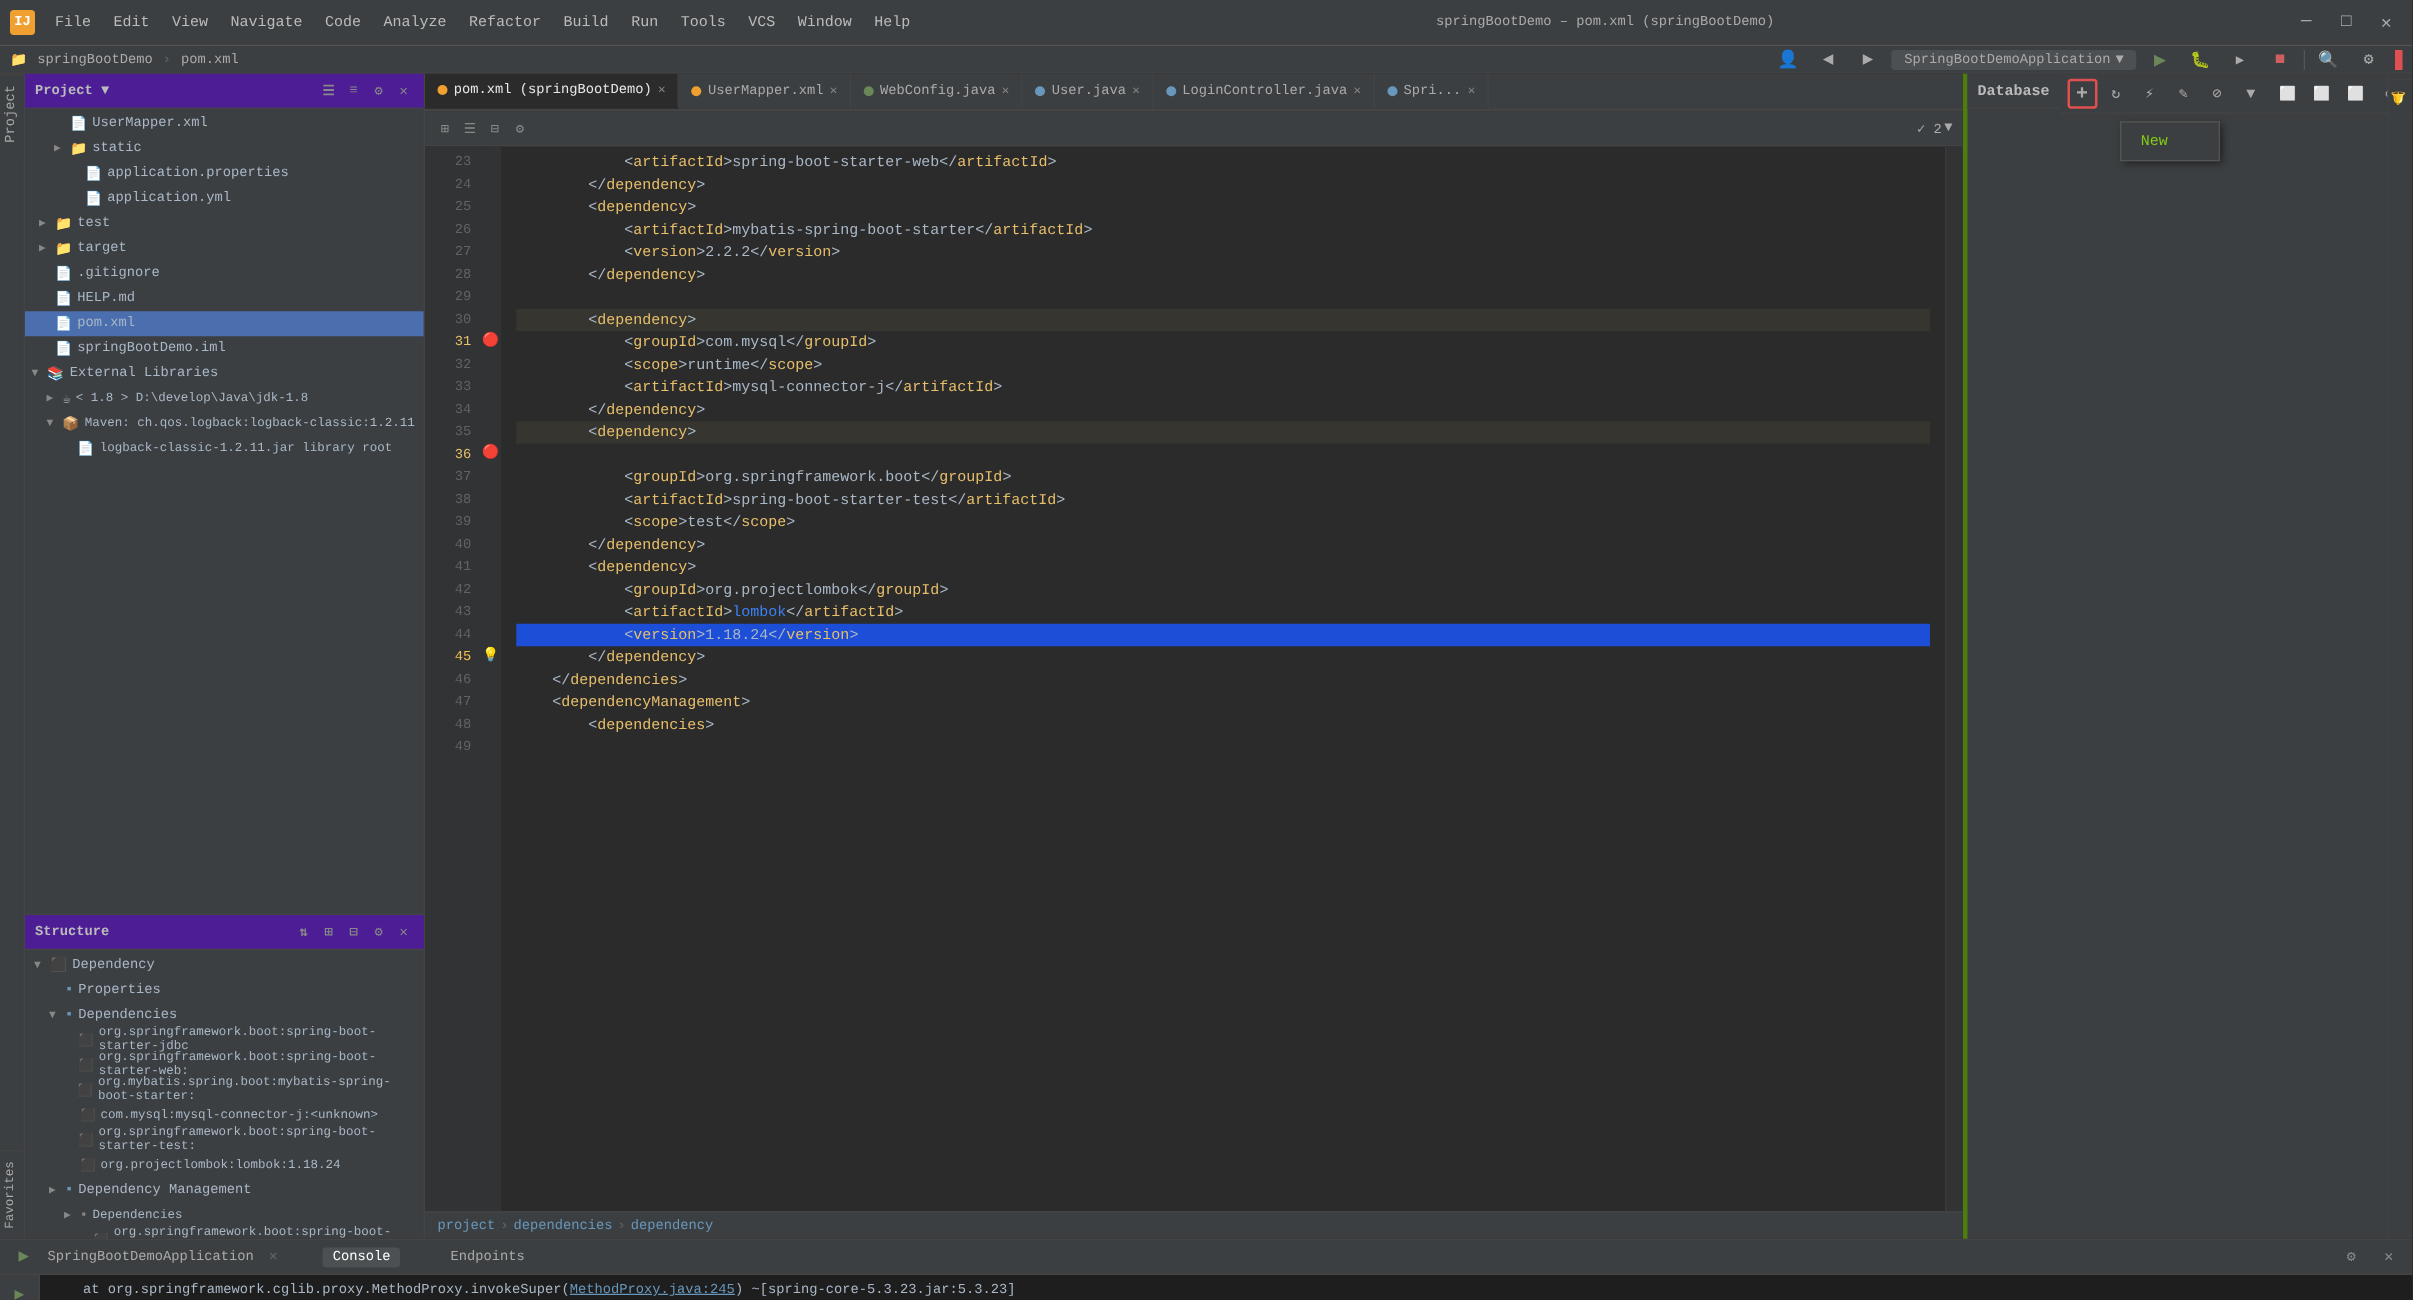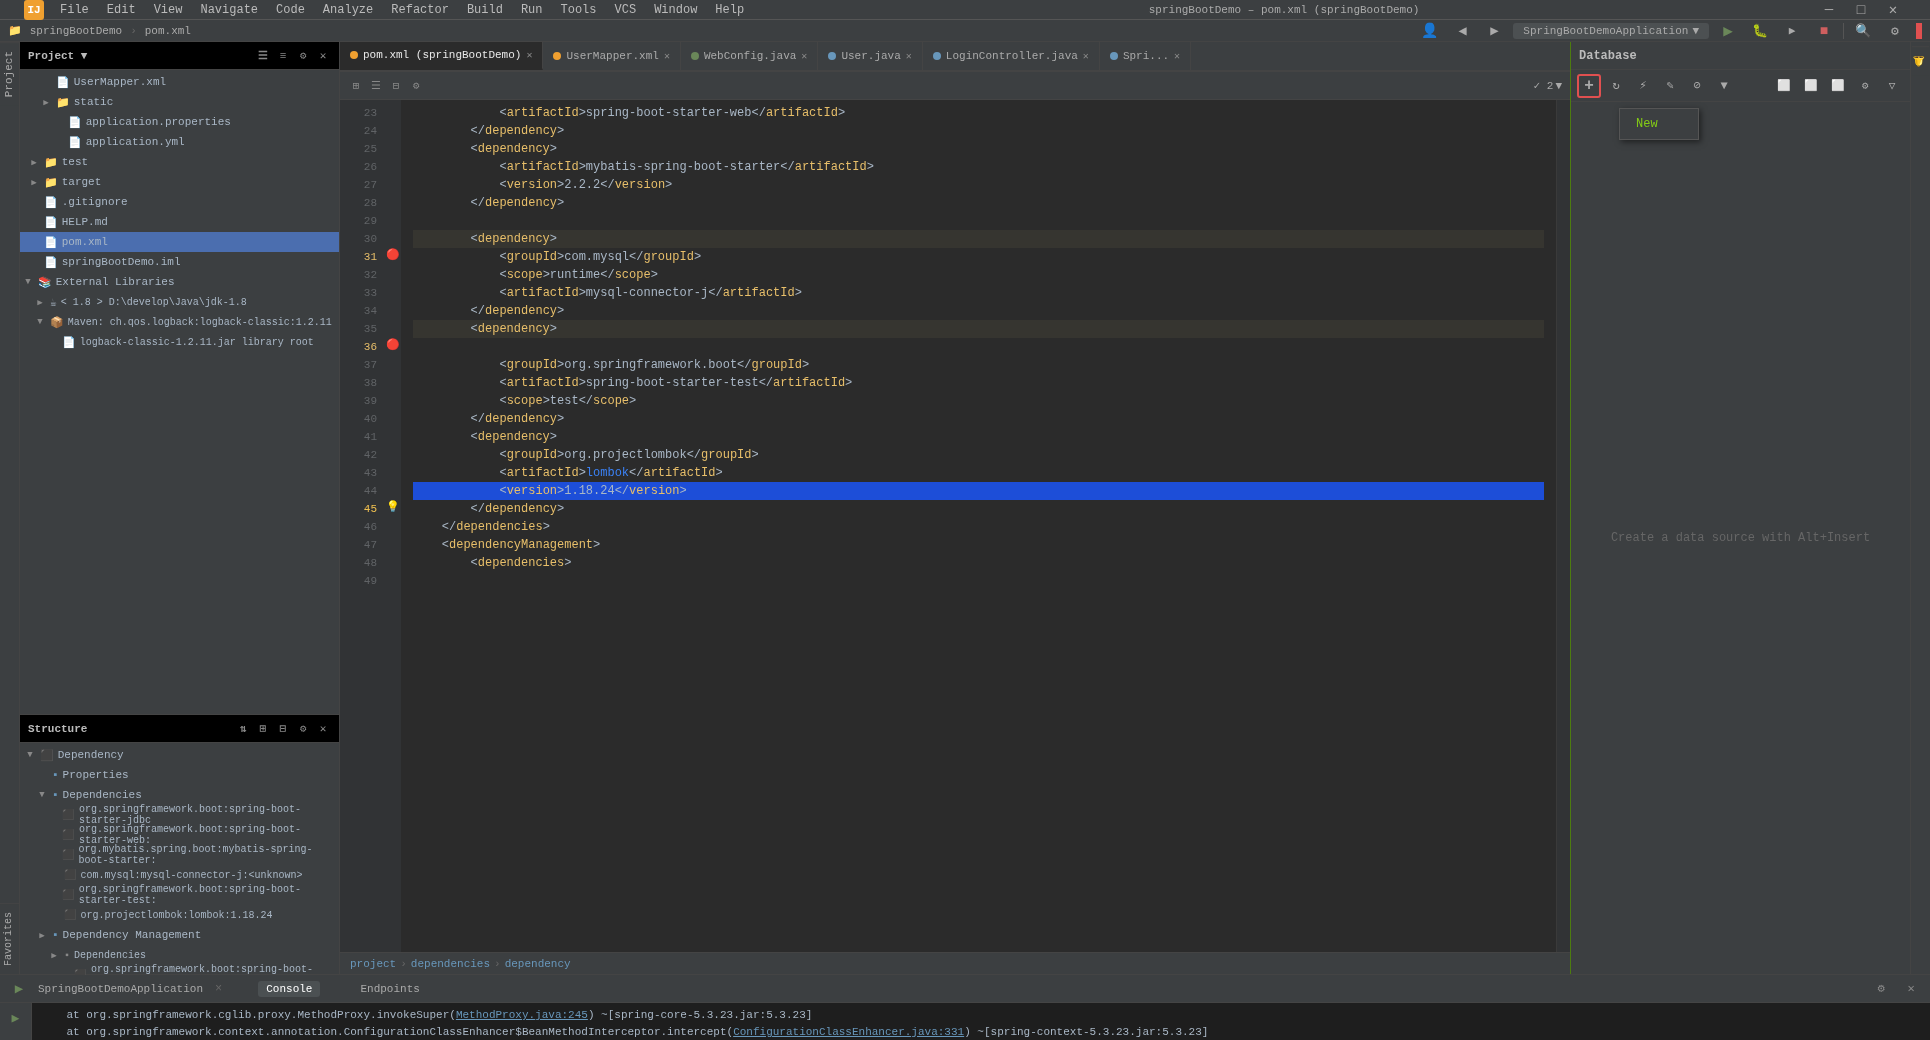--- a/index.html
+++ b/index.html
@@ -1,24 +1,24 @@
 <!DOCTYPE html>
 <html><head>
   <meta charset="utf-8">
   <style>
     * { margin: 0; padding: 0; box-sizing: border-box; }
     body { font-family: 'Consolas', 'Courier New', monospace; background: #2b2b2b; color: #a9b7c6; font-size: 12px; overflow: hidden; width: 1930px; height: 1040px; }
 
     
     .menu-bar {
       background: #3c3f41;
-      height: 20px;
-      display: flex;
-      align-items: center;
-      padding: 0 24px;
+      height: 37px;
+      display: flex;
+      align-items: center;
+      padding: 0 8px;
       gap: 2px;
       border-bottom: 1px solid #555;
     }
     .menu-bar-logo {
       width: 20px; height: 20px;
       background: #f0a030;
       border-radius: 3px;
       margin-right: 6px;
       display: flex; align-items: center; justify-content: center;
       font-weight: bold; font-size: 11px; color: #fff;
@@ -61,21 +61,21 @@
     
     .project-panel {
       width: 320px;
       background: #3c3f41;
       border-right: 1px solid #444;
       display: flex;
       flex-direction: column;
     }
     .panel-header {
       height: 28px;
-      background: #000000;
+      background: #4c1d95;
       display: flex;
       align-items: center;
       padding: 0 8px;
       font-size: 11px;
       font-weight: bold;
       color: #bbb;
       border-bottom: 1px solid #444;
       gap: 6px;
       justify-content: space-between;
     }
@@ -183,23 +183,23 @@
       color: #a9b7c6;
     }
     .code-line { white-space: pre; height: 18px; }
     .xml-tag { color: #e8bf6a; }
     .xml-bracket { color: #a9b7c6; }
 
     
     .right-panel {
       width: 340px;
       background: #3c3f41;
-      border-left: 1px solid #4d7c0f;
-      display: flex;
-      flex-direction: column;
+      border-left: 4px solid #4d7c0f;
+      display: flex;
+      flex-direction: row;
     }
     .db-toolbar {
       height: 32px;
       display: flex;
       align-items: center;
       padding: 0 6px;
       gap: 3px;
       border-bottom: 1px solid #444;
     }
     .db-btn {

